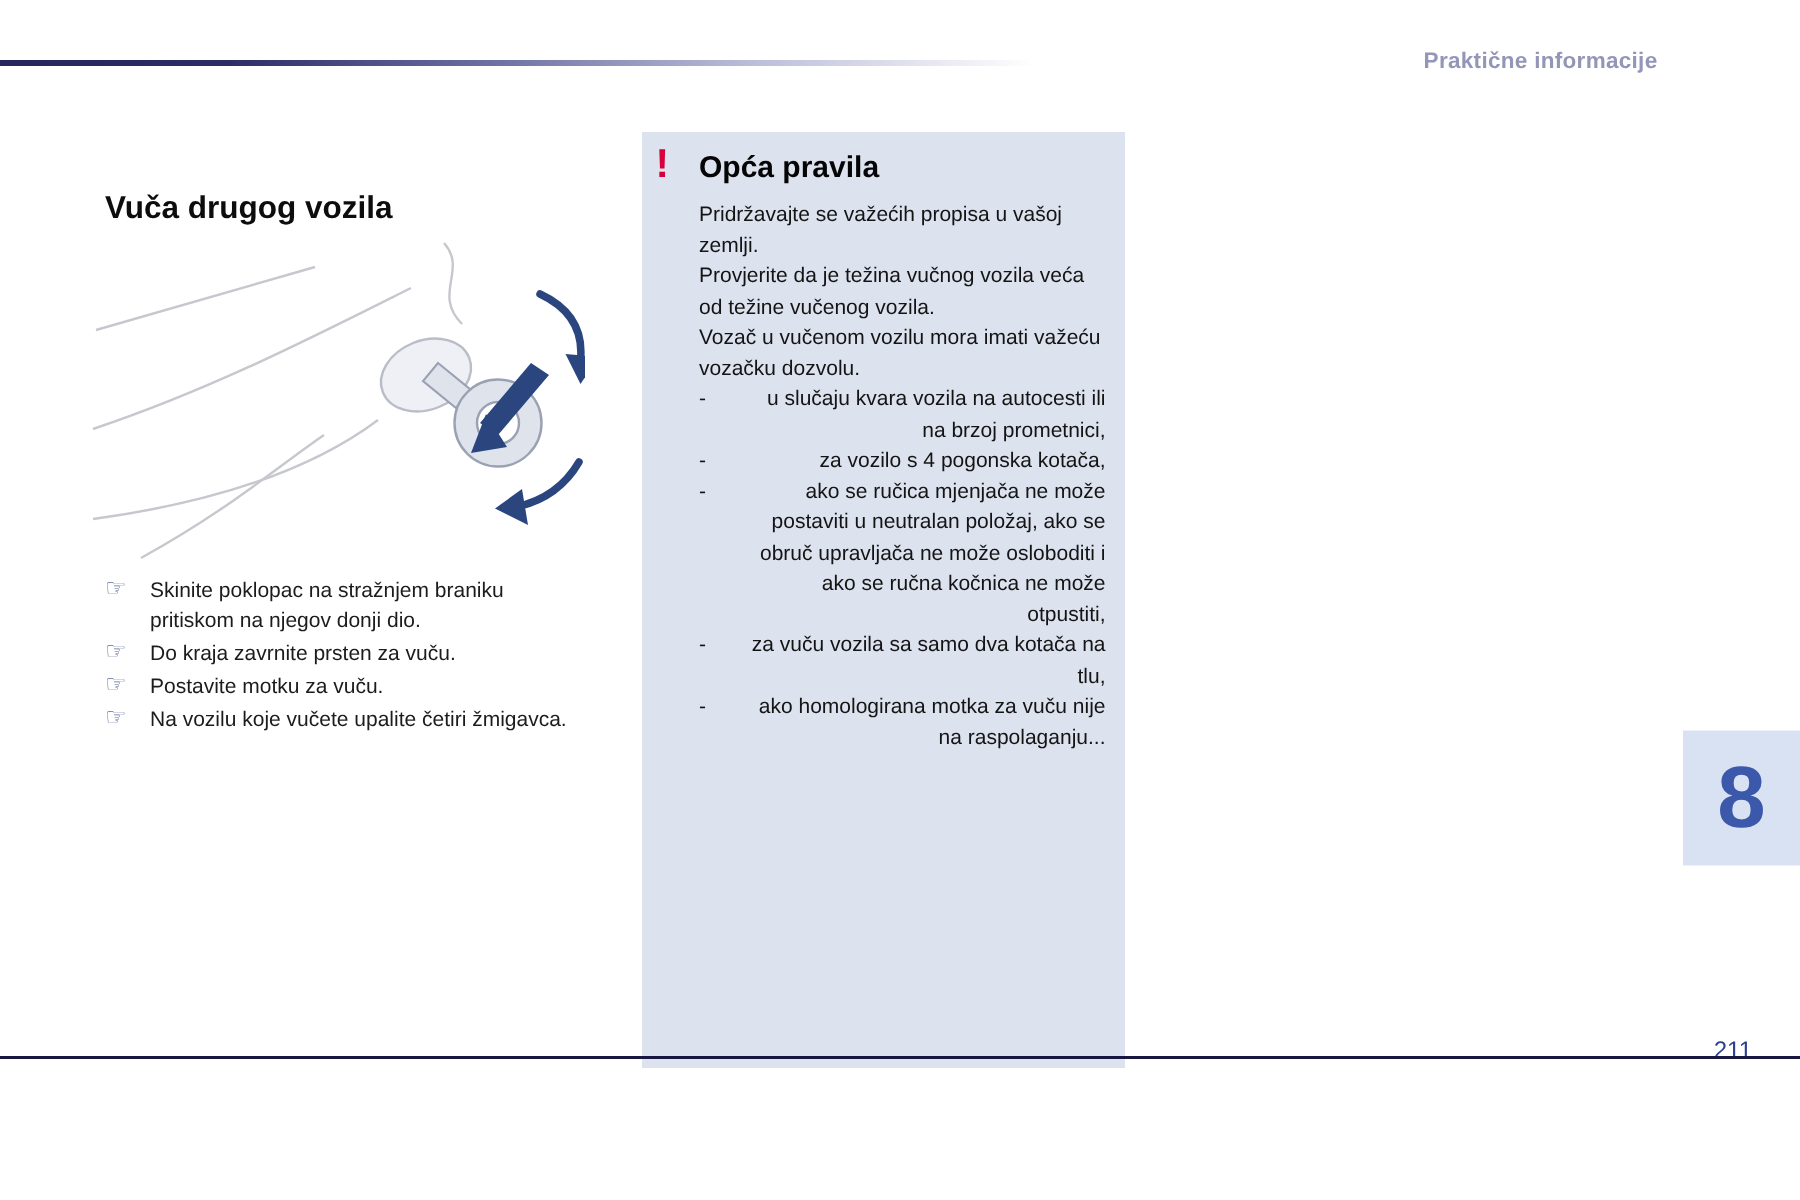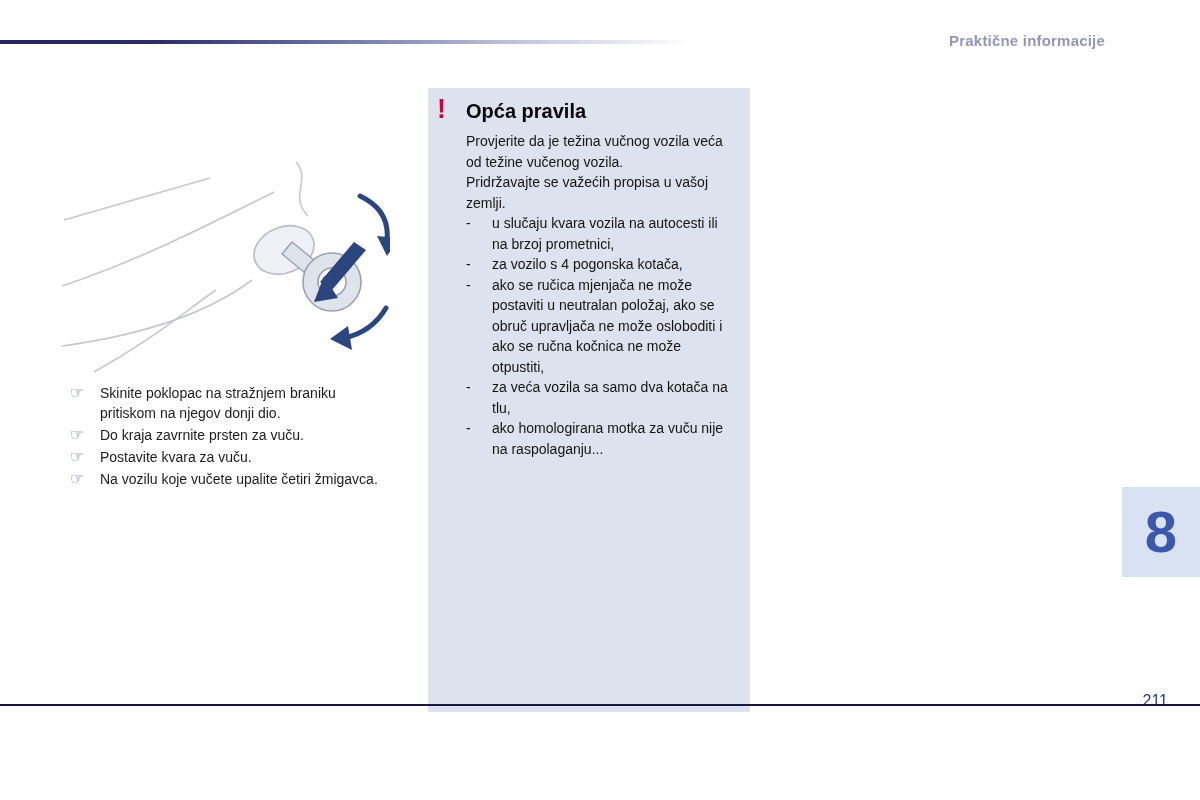--- a/index.html
+++ b/index.html
@@ -97,21 +97,21 @@
     font-size: 14px;
     line-height: 20.5px;
     color: #141414;
   }
   .infobox-body p { margin: 0; }
   .dash-item {
     display: flex;
     align-items: flex-start;
   }
   .dash { flex: 0 0 26px; }
-  .dash-text { flex: 1; }
+  .dash-text { flex: 1; text-align: right; }
 
   
   .chapter-tab {
     position: absolute;
     left: 1122px; top: 487px;
     width: 78px; height: 90px;
     background: #d9e2f2;
     display: flex;
     align-items: center;
     justify-content: center;
@@ -139,20 +139,21 @@
   }
 </style>
 </head>
 <body>
 
 <div class="page">
 
   <div class="header-rule"></div>
   <div class="header-title">Praktične informacije</div>
 
+  <h1 class="section-title">Vuča drugog vozila</h1>
 
   <div class="illustration">
     <svg viewBox="0 0 330 215" width="330" height="215">
       <g fill="none" stroke="#c6c8ce" stroke-width="1.6">
         <path d="M4,62 L150,20"></path>
         <path d="M2,128 C80,102 150,66 214,34"></path>
         <path d="M2,188 C90,176 152,152 192,122"></path>
         <path d="M34,214 C92,182 124,154 156,132"></path>
         <path d="M236,4 C252,22 228,38 248,58"></path>
       </g>
@@ -177,51 +178,52 @@
     <li class="step">
       <span class="hand">☞</span>
       <span class="step-text">Skinite poklopac na stražnjem braniku pritiskom na njegov donji dio.</span>
     </li>
     <li class="step">
       <span class="hand">☞</span>
       <span class="step-text">Do kraja zavrnite prsten za vuču.</span>
     </li>
     <li class="step">
       <span class="hand">☞</span>
-      <span class="step-text">Postavite kvara za vuču.</span>
+      <span class="step-text">Postavite motku za vuču.</span>
     </li>
     <li class="step">
       <span class="hand">☞</span>
       <span class="step-text">Na vozilu koje vučete upalite četiri žmigavca.</span>
     </li>
   </ul>
 
   <div class="infobox">
     <div class="infobox-header">
       <span class="warn-icon">!</span>
       <h2 class="infobox-title">Opća pravila</h2>
     </div>
     <div class="infobox-body">
+      <p>Pridržavajte se važećih propisa u vašoj zemlji.</p>
       <p>Provjerite da je težina vučnog vozila veća od težine vučenog vozila.</p>
-      <p>Pridržavajte se važećih propisa u vašoj zemlji.</p>
+      <p>Vozač u vučenom vozilu mora imati važeću vozačku dozvolu.</p>
       <div class="dash-item">
         <span class="dash">-</span>
         <span class="dash-text">u slučaju kvara vozila na autocesti ili na brzoj prometnici,</span>
       </div>
       <div class="dash-item">
         <span class="dash">-</span>
         <span class="dash-text">za vozilo s 4 pogonska kotača,</span>
       </div>
       <div class="dash-item">
         <span class="dash">-</span>
         <span class="dash-text">ako se ručica mjenjača ne može postaviti u neutralan položaj, ako se obruč upravljača ne može osloboditi i ako se ručna kočnica ne može otpustiti,</span>
       </div>
       <div class="dash-item">
         <span class="dash">-</span>
-        <span class="dash-text">za veća vozila sa samo dva kotača na tlu,</span>
+        <span class="dash-text">za vuču vozila sa samo dva kotača na tlu,</span>
       </div>
       <div class="dash-item">
         <span class="dash">-</span>
         <span class="dash-text">ako homologirana motka za vuču nije na raspolaganju...</span>
       </div>
     </div>
   </div>
 
   <div class="chapter-tab">
     <span class="chapter-number">8</span>

